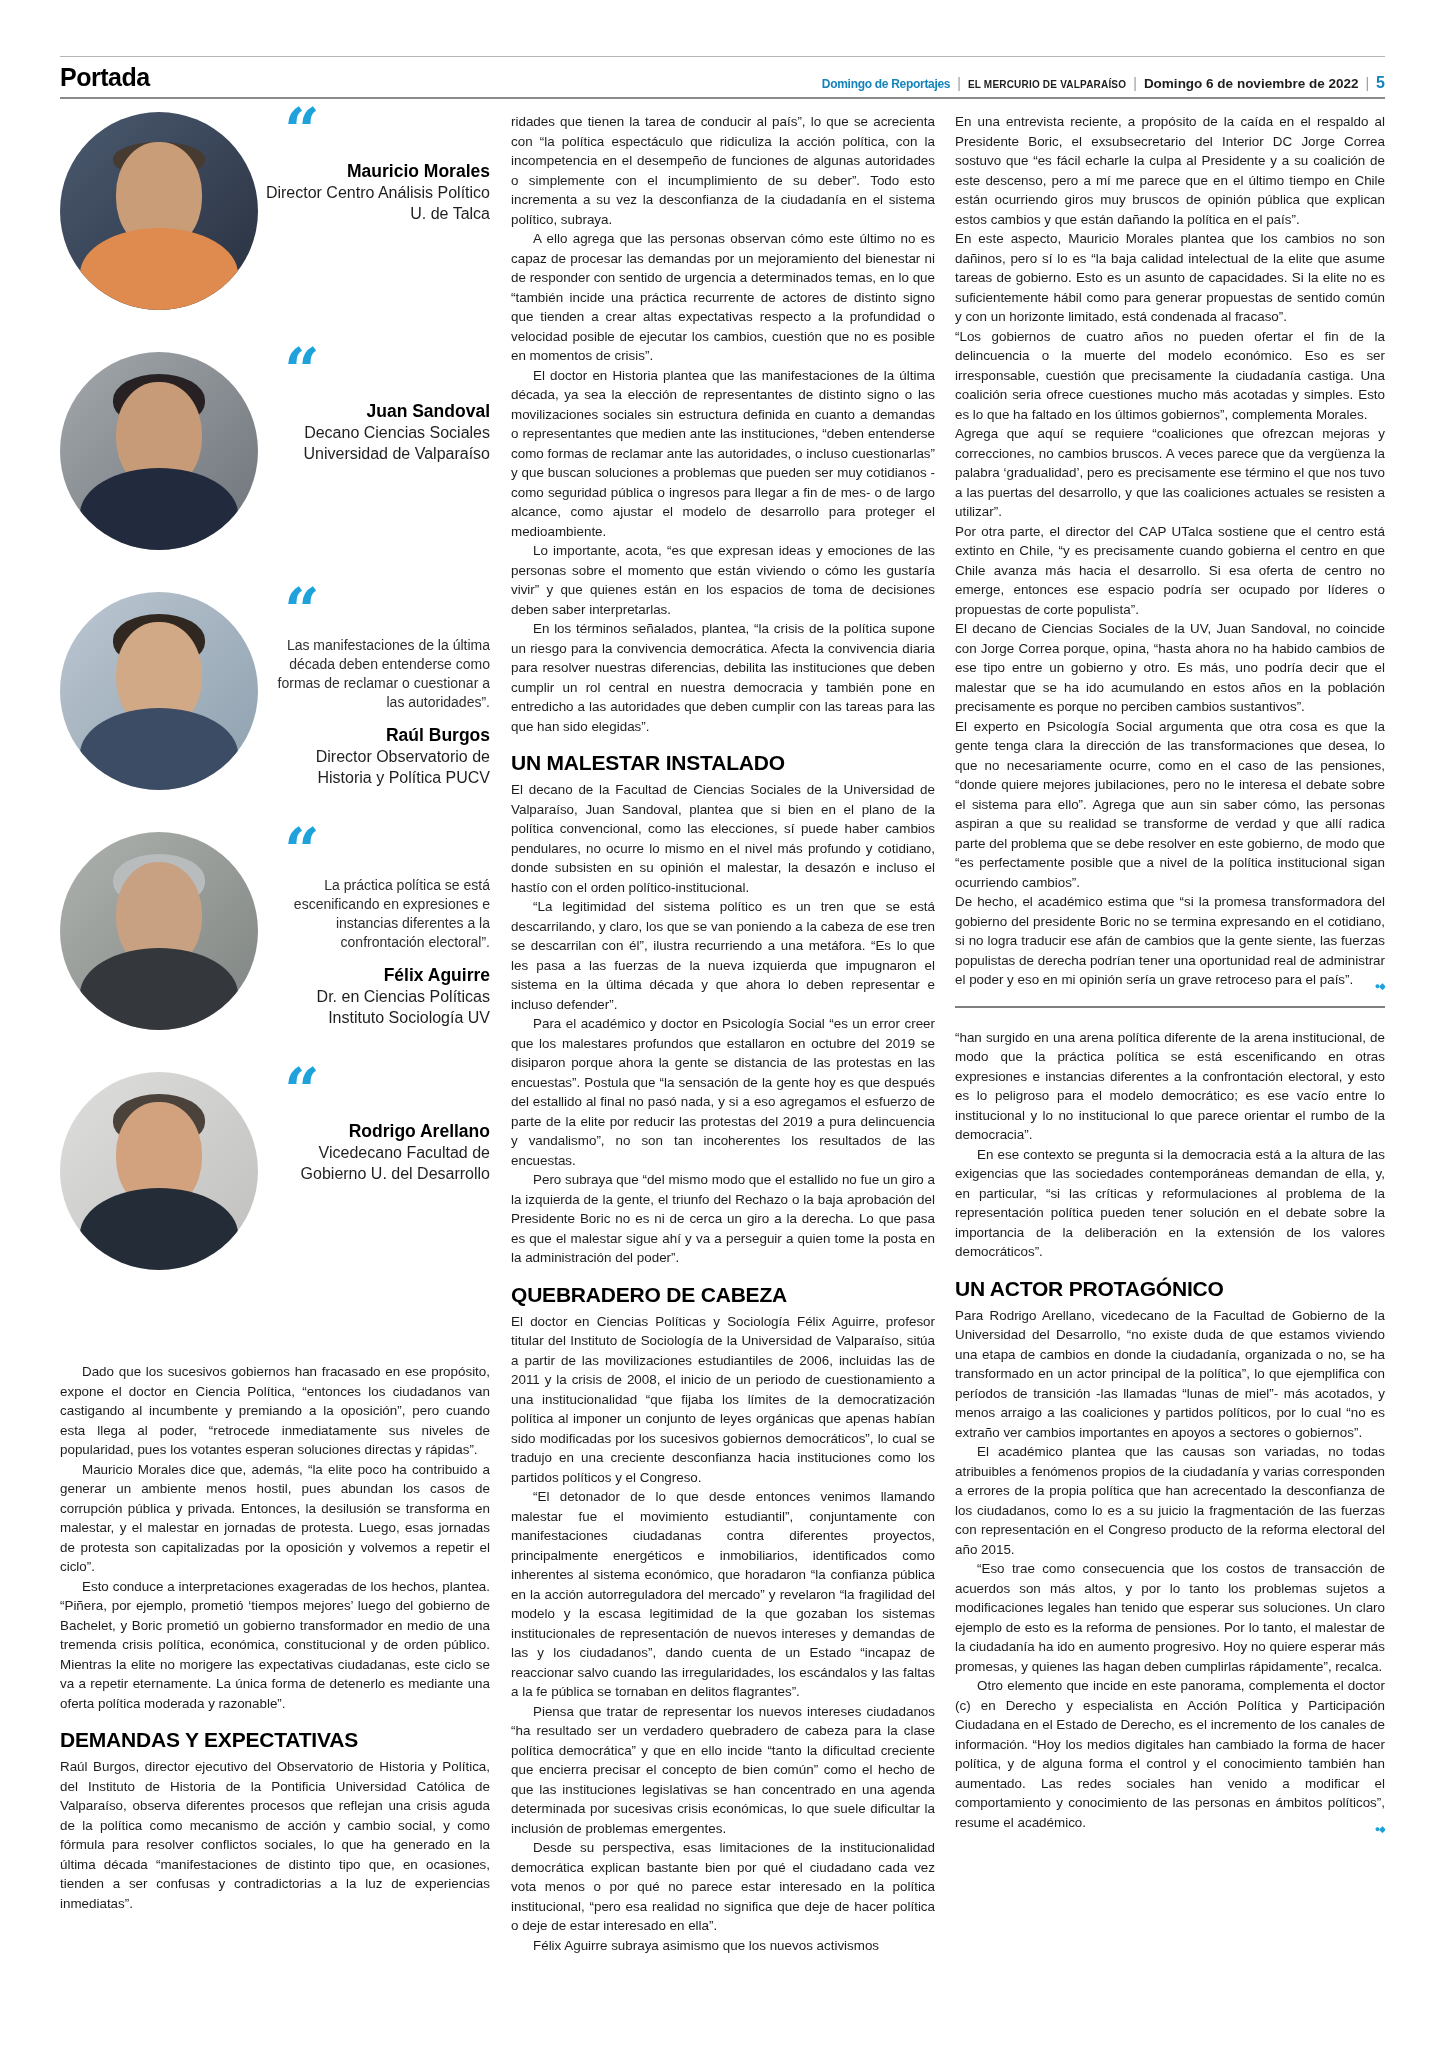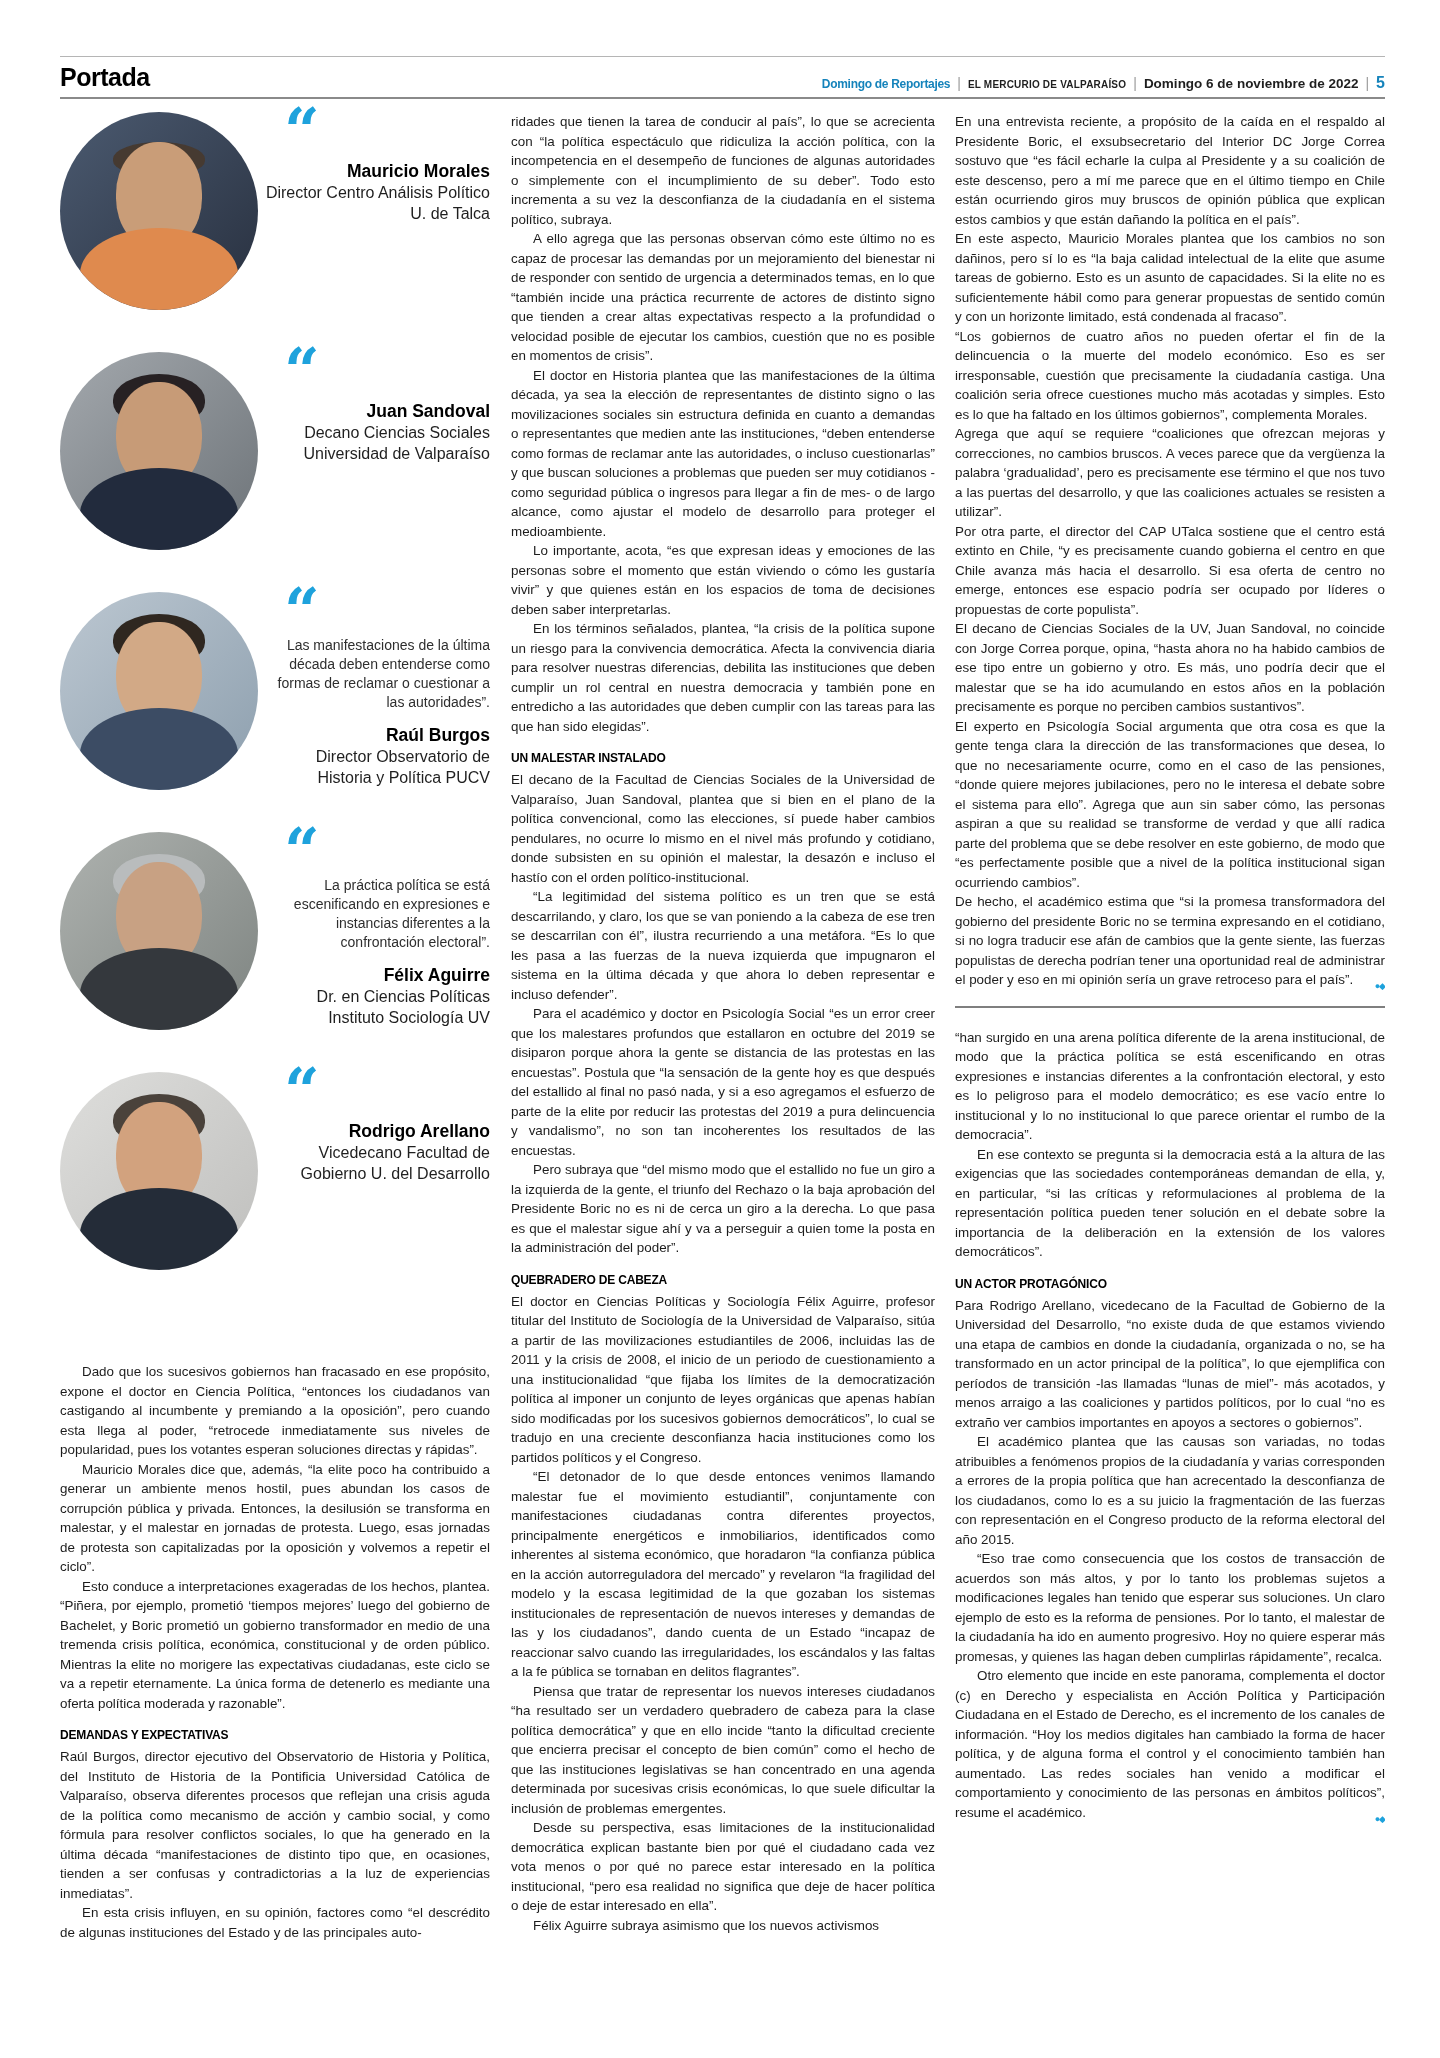--- a/index.html
+++ b/index.html
@@ -33,21 +33,21 @@
   .qtext{font-size:14px;line-height:19px;color:#2e2e2e;}
   .qname{font-size:17.5px;font-weight:800;color:#000;margin-top:13px;line-height:21px;}
   .qtitle{font-size:16px;line-height:21px;color:#1f1f1f;}
   
   .col{position:absolute;overflow:hidden;}
   .colA{left:60px;top:1362px;width:430px;height:660px;}
   .colB{left:511px;top:112px;width:424px;height:1910px;}
   .colC{left:955px;top:112px;width:430px;height:1910px;}
   .para{font-size:13.4px;line-height:19.5px;text-align:justify;text-indent:22px;color:#1c1c1c;}
   .para.noindent{text-indent:0;}
-  .subhead{font-size:12px;font-weight:900;letter-spacing:-0.2px;color:#000;margin:15px 0 5px 0;}
+  .subhead{font-size:21px;font-weight:900;letter-spacing:-0.2px;color:#000;margin:15px 0 5px 0;}
   .headline{font-size:22.5px;line-height:28px;font-weight:900;letter-spacing:-0.3px;margin:4px 0 14px 0;}
   .divider{height:2px;background:#7f7f7f;margin:16px 0 20px 0;}
   .endmark{float:right;font-size:9px;letter-spacing:-1px;margin-top:7px;}
 </style>
 </head>
 <body>
 
 <div class="page">
 
   <div class="toprule"></div>
@@ -130,21 +130,20 @@
       </div>
     </div>
   </div>
 
   <div class="col colA">
       <div class="para">Dado que los sucesivos gobiernos han fracasado en ese propósito, expone el doctor en Ciencia Política, “entonces los ciudadanos van castigando al incumbente y premiando a la oposición”, pero cuando esta llega al poder, “retrocede inmediatamente sus niveles de popularidad, pues los votantes esperan soluciones directas y rápidas”.</div>
       <div class="para">Mauricio Morales dice que, además, “la elite poco ha contribuido a generar un ambiente menos hostil, pues abundan los casos de corrupción pública y privada. Entonces, la desilusión se transforma en malestar, y el malestar en jornadas de protesta. Luego, esas jornadas de protesta son capitalizadas por la oposición y volvemos a repetir el ciclo”.</div>
       <div class="para">Esto conduce a interpretaciones exageradas de los hechos, plantea. “Piñera, por ejemplo, prometió ‘tiempos mejores’ luego del gobierno de Bachelet, y Boric prometió un gobierno transformador en medio de una tremenda crisis política, económica, constitucional y de orden público. Mientras la elite no morigere las expectativas ciudadanas, este ciclo se va a repetir eternamente. La única forma de detenerlo es mediante una oferta política moderada y razonable”.</div>
       <div class="subhead">DEMANDAS Y EXPECTATIVAS</div>
       <div class="para noindent">Raúl Burgos, director ejecutivo del Observatorio de Historia y Política, del Instituto de Historia de la Pontificia Universidad Católica de Valparaíso, observa diferentes procesos que reflejan una crisis aguda de la política como mecanismo de acción y cambio social, y como fórmula para resolver conflictos sociales, lo que ha generado en la última década “manifestaciones de distinto tipo que, en ocasiones, tienden a ser confusas y contradictorias a la luz de experiencias inmediatas”.</div>
-      <div class="para">En esta crisis influyen, en su opinión, factores como “el descrédito de algunas instituciones del Estado y de las principales auto-</div>
     </div>
 
   <div class="col colB">
       <div class="para noindent">ridades que tienen la tarea de conducir al país”, lo que se acrecienta con “la política espectáculo que ridiculiza la acción política, con la incompetencia en el desempeño de funciones de algunas autoridades o simplemente con el incumplimiento de su deber”. Todo esto incrementa a su vez la desconfianza de la ciudadanía en el sistema político, subraya.</div>
       <div class="para">A ello agrega que las personas observan cómo este último no es capaz de procesar las demandas por un mejoramiento del bienestar ni de responder con sentido de urgencia a determinados temas, en lo que “también incide una práctica recurrente de actores de distinto signo que tienden a crear altas expectativas respecto a la profundidad o velocidad posible de ejecutar los cambios, cuestión que no es posible en momentos de crisis”.</div>
       <div class="para">El doctor en Historia plantea que las manifestaciones de la última década, ya sea la elección de representantes de distinto signo o las movilizaciones sociales sin estructura definida en cuanto a demandas o representantes que medien ante las instituciones, “deben entenderse como formas de reclamar ante las autoridades, o incluso cuestionarlas” y que buscan soluciones a problemas que pueden ser muy cotidianos -como seguridad pública o ingresos para llegar a fin de mes- o de largo alcance, como ajustar el modelo de desarrollo para proteger el medioambiente.</div>
       <div class="para">Lo importante, acota, “es que expresan ideas y emociones de las personas sobre el momento que están viviendo o cómo les gustaría vivir” y que quienes están en los espacios de toma de decisiones deben saber interpretarlas.</div>
       <div class="para">En los términos señalados, plantea, “la crisis de la política supone un riesgo para la convivencia democrática. Afecta la convivencia diaria para resolver nuestras diferencias, debilita las instituciones que deben cumplir un rol central en nuestra democracia y también pone en entredicho a las autoridades que deben cumplir con las tareas para las que han sido elegidas”.</div>
       <div class="subhead">UN MALESTAR INSTALADO</div>
       <div class="para noindent">El decano de la Facultad de Ciencias Sociales de la Universidad de Valparaíso, Juan Sandoval, plantea que si bien en el plano de la política convencional, como las elecciones, sí puede haber cambios pendulares, no ocurre lo mismo en el nivel más profundo y cotidiano, donde subsisten en su opinión el malestar, la desazón e incluso el hastío con el orden político-institucional.</div>

